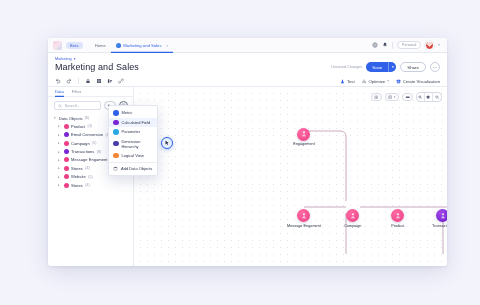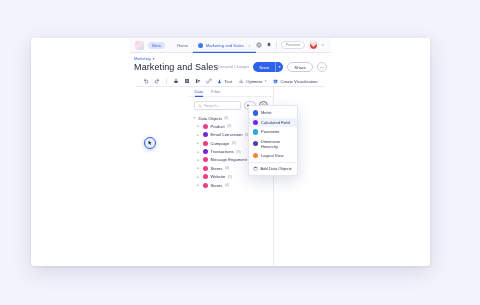--- a/index.html
+++ b/index.html
@@ -5,27 +5,27 @@
   * { box-sizing: border-box; margin: 0; padding: 0; }
   html, body {
     width: 480px; height: 305px; overflow: hidden;
     background: #f2f3fb;
     font-family: "Liberation Sans", sans-serif;
   }
   .page { position: relative; width: 480px; height: 305px; background: #f2f3fb; }
 
   
   .window {
-    position: absolute; left: 31px; top: 38px;
+    position: absolute; left: 48px; top: 38px;
     width: 399px; height: 228px;
     background: #ffffff;
     border-radius: 3px;
     box-shadow: 0 6px 22px rgba(40,50,110,0.13), 0 1px 3px rgba(40,50,110,0.10);
     overflow: hidden;
-    display: flex; flex-direction: column; align-items: center;
+    display: flex; flex-direction: column;
   }
 
   
   .tabbar {
     height: 15px; display: flex; align-items: center;
     padding: 0 5px; background: #fbfbfd;
     border-bottom: 1px solid #e6e8f0;
     position: relative;
   }
   .logo {

